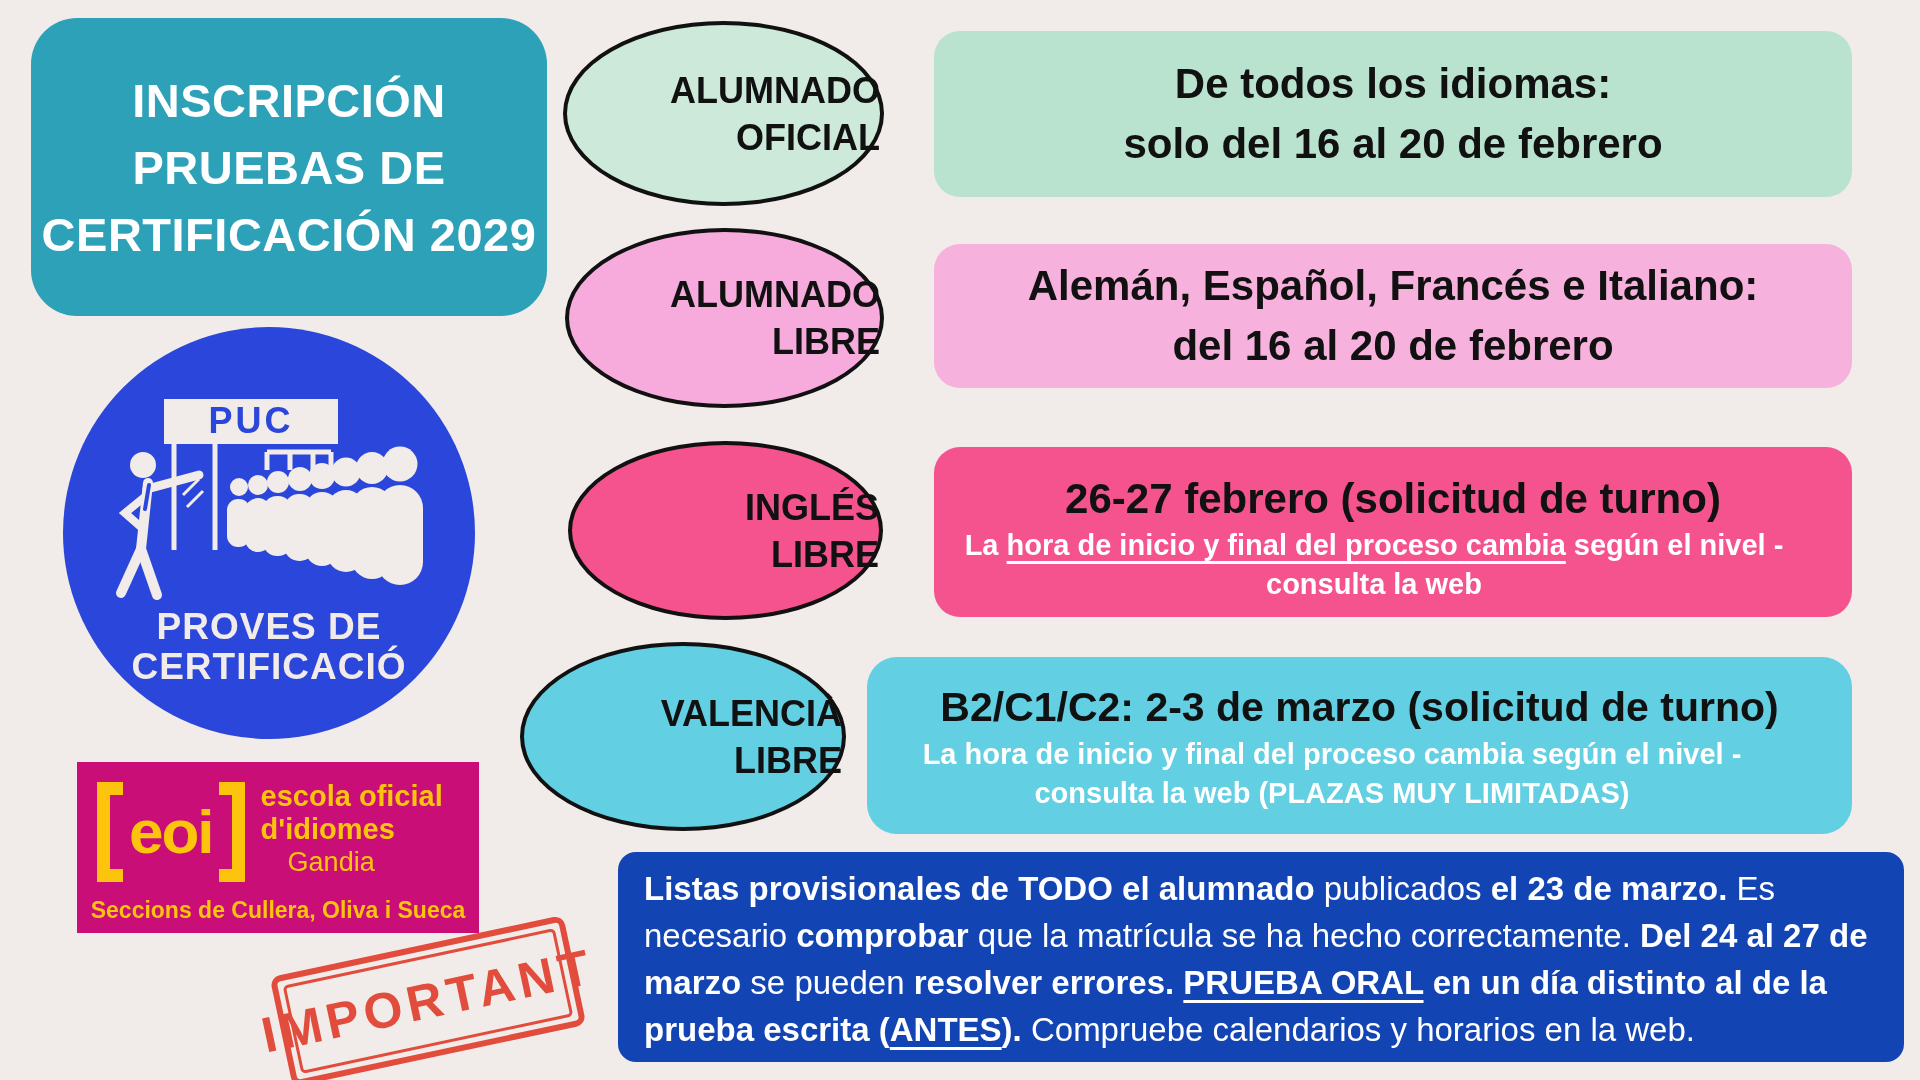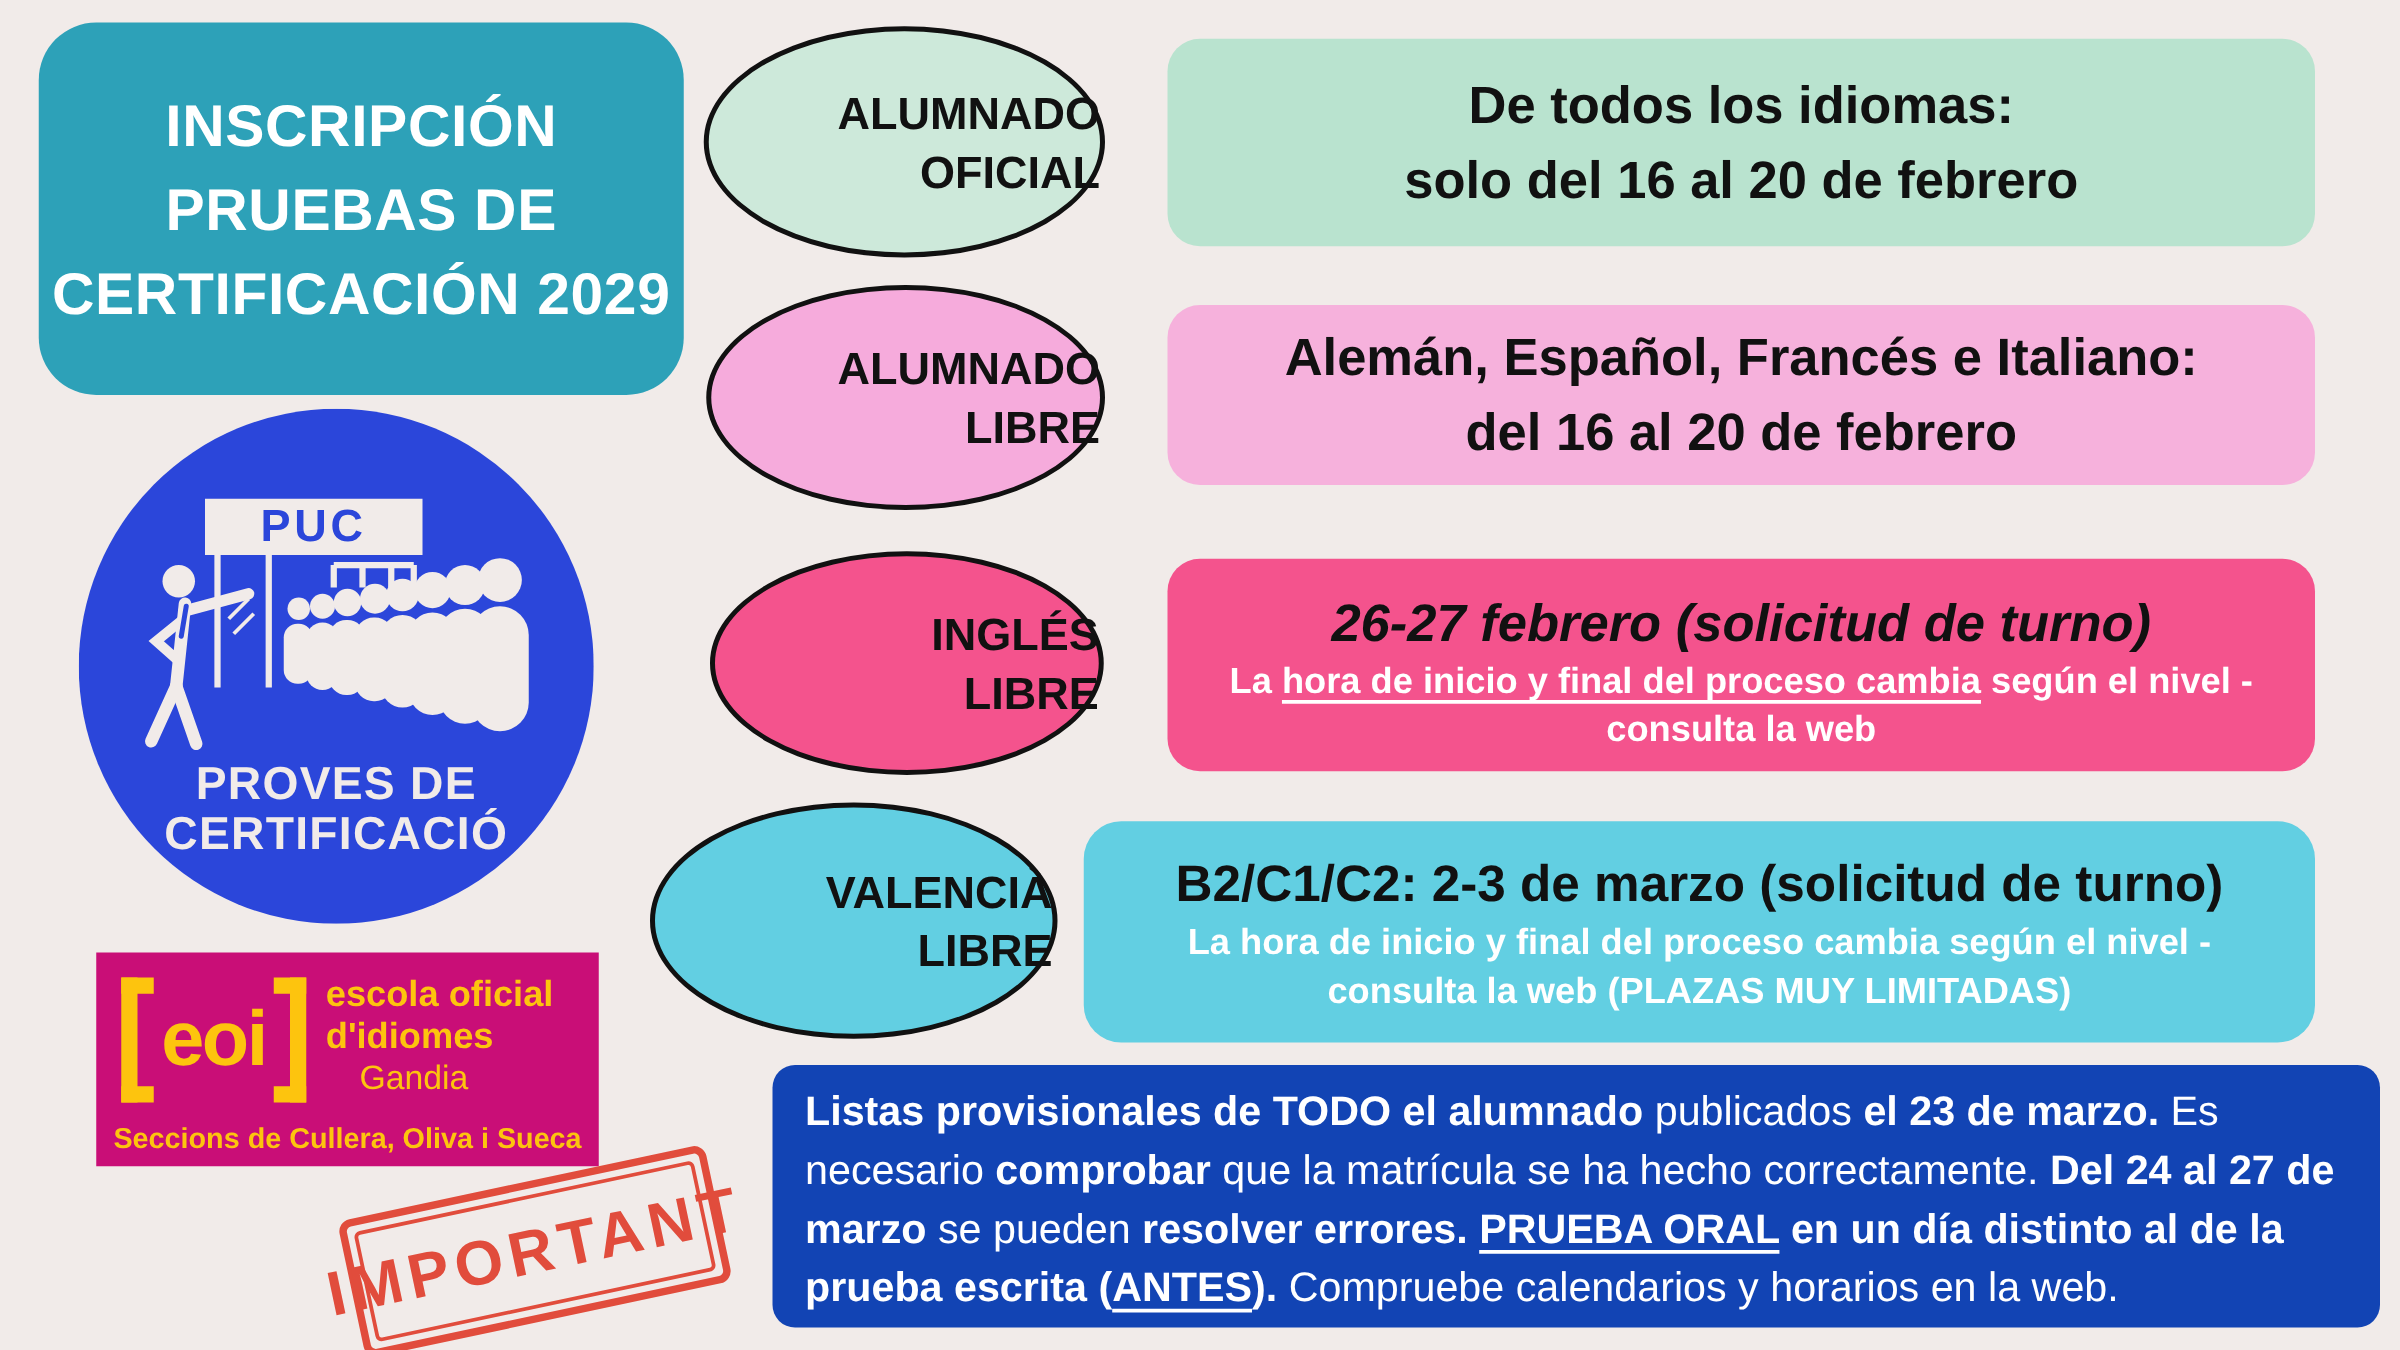--- a/index.html
+++ b/index.html
@@ -48,28 +48,28 @@
   .badge{position:absolute;border:4px solid var(--ink);border-radius:50%;display:flex;flex-direction:column;
     justify-content:center;align-items:flex-end;text-align:center;color:var(--ink);font-weight:800;
     font-size:36px;line-height:47px;}
   .badge.e1{left:563px;top:21px;width:321px;height:185px;background:var(--mint-ellipse);}
   .badge.e2{left:565px;top:228px;width:319px;height:180px;background:var(--pink-ellipse);}
   .badge.e3{left:568px;top:441px;width:315px;height:179px;background:var(--hot-pink);}
   .badge.e4{left:520px;top:642px;width:326px;height:189px;background:var(--cyan);}
 
   
   .info{position:absolute;border-radius:26px;display:flex;flex-direction:column;justify-content:center;
-    align-items:center;text-align:center;color:var(--ink);}
+    text-align:center;color:var(--ink);}
   .info .big{font-weight:800;font-size:42px;line-height:60px;white-space:nowrap;}
   .info .sub{color:var(--white);font-weight:700;font-size:29px;line-height:39px;max-width:880px;}
   .info .sub .u{text-decoration:underline;text-decoration-thickness:3px;text-underline-offset:6px;}
   .info.b1{left:934px;top:31px;width:918px;height:166px;background:var(--mint-box);}
   .info.b2{left:934px;top:244px;width:918px;height:144px;background:var(--pink-box);}
   .info.b3{left:934px;top:447px;width:918px;height:170px;background:var(--hot-pink);}
-  .info.b3 .big{line-height:54px;margin-top:12px;font-style:italic;}
+  .info.b3 .big{line-height:54px;margin-top:12px;}
   .info.b4{left:867px;top:657px;width:985px;height:177px;background:var(--cyan);border-radius:30px;}
   .info.b4 .big{font-size:41px;line-height:56px;}
   .info.b4 .sub{max-width:930px;}
 
   
   .notice{position:absolute;left:618px;top:852px;width:1286px;height:210px;background:var(--notice-blue);
     border-radius:18px;color:var(--white);font-size:33px;line-height:47px;font-weight:400;
     padding:13px 26px;}
   .notice .b{font-weight:700;}
   .notice .u{text-decoration:underline;text-decoration-thickness:3px;text-underline-offset:6px;}

